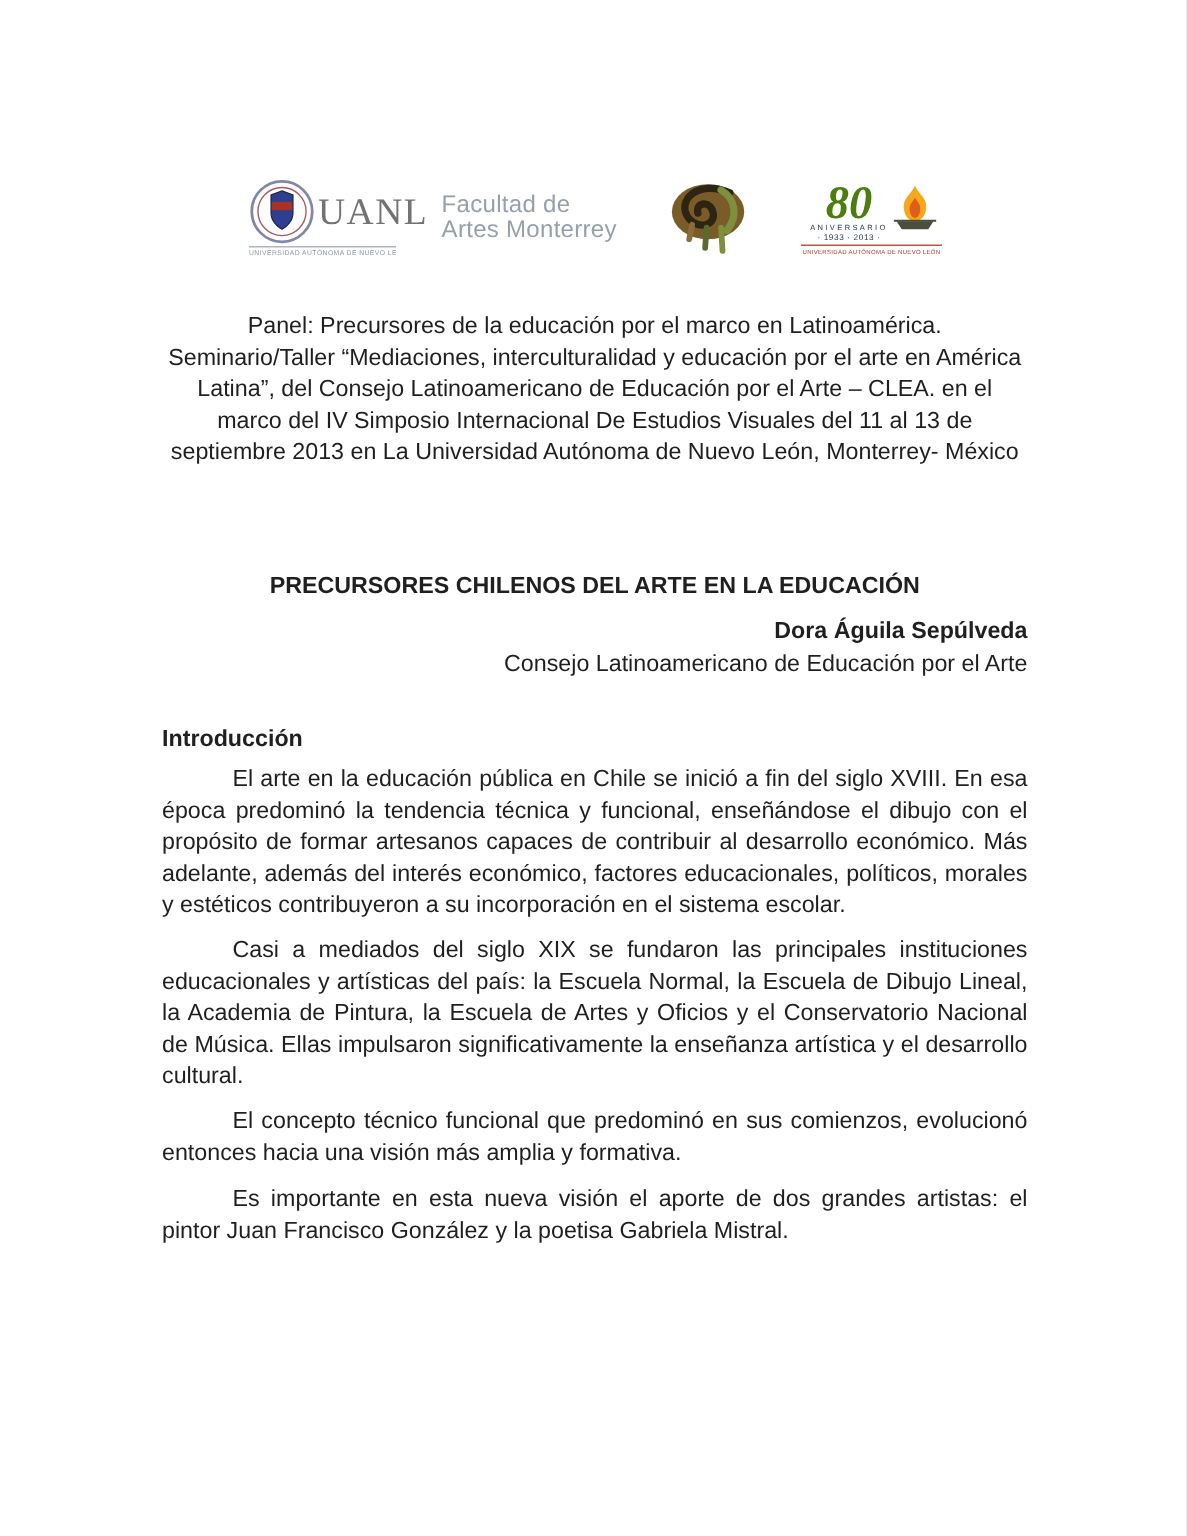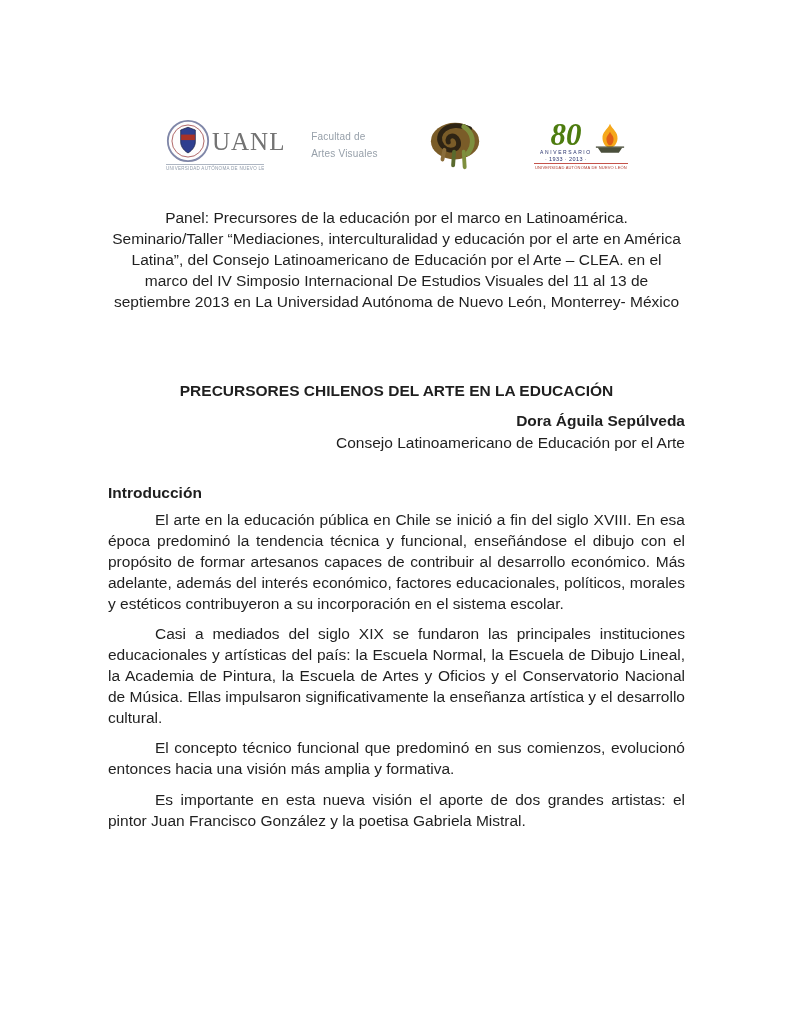--- a/index.html
+++ b/index.html
@@ -26,21 +26,21 @@
     font-family:"Liberation Serif",serif;font-size:25px;color:#737373;
     letter-spacing:1px;line-height:1;
   }
   .uanl-caption{
     margin-top:1px;border-top:1px solid #aeb6c2;
     font-size:4.5px;color:#8e99a8;text-align:center;
     white-space:nowrap;overflow:hidden;width:98px;padding-top:1px;
     letter-spacing:.3px;
   }
   .fav{
-    color:#97a0aa;font-size:10px;line-height:17px;letter-spacing:.2px;
+    color:#97a0aa;font-size:16px;line-height:17px;letter-spacing:.2px;
     flex:0 0 auto;
   }
   .brain{width:62px;height:56px;flex:0 0 auto;}
   .anniv{width:94px;flex:0 0 auto;}
   .anniv-row{display:flex;align-items:flex-start;justify-content:center;}
   .anniv-left{text-align:center;width:58px;}
   .anniv-80{
     font-family:"Liberation Serif",serif;font-style:italic;font-weight:bold;
     font-size:31px;line-height:27px;color:#4d7c0f;
   }
@@ -88,21 +88,21 @@
           <path d="M24 9 L32 12 L32 25 C32 31 27 35.5 24 37 C21 35.5 16 31 16 25 L16 12 Z" fill="#2e3f8f" stroke="#1c2245" stroke-width="0.8"></path>
           <rect x="16.5" y="17" width="15" height="6" fill="#a93226"></rect>
         </svg>
         <span class="uanl-acronym">UANL</span>
       </div>
       <div class="uanl-caption">UNIVERSIDAD AUTÓNOMA DE NUEVO LEÓN</div>
     </div>
 
     <div class="fav">
       <div>Facultad de</div>
-      <div>Artes Visuales</div>
+      <div>Artes Monterrey</div>
     </div>
 
     <svg class="brain" viewBox="0 0 64 58">
       <ellipse cx="31" cy="25" rx="25" ry="19" fill="#7a5c28"></ellipse>
       <path d="M46 12 C24 2 8 18 18 30 C25 38 38 34 34 24 C31 17 22 19 24 26" fill="none" stroke="#2e2414" stroke-width="5" stroke-linecap="round"></path>
       <path d="M40 10 C50 16 52 28 44 38" fill="none" stroke="#7e8f3e" stroke-width="5" stroke-linecap="round"></path>
       <path d="M30 36 L29 50" stroke="#5a6a2e" stroke-width="4" stroke-linecap="round"></path>
       <path d="M40 36 L41 52" stroke="#7e8f3e" stroke-width="4" stroke-linecap="round"></path>
       <path d="M20 34 L18 44" stroke="#8a6d3b" stroke-width="4" stroke-linecap="round"></path>
     </svg>

